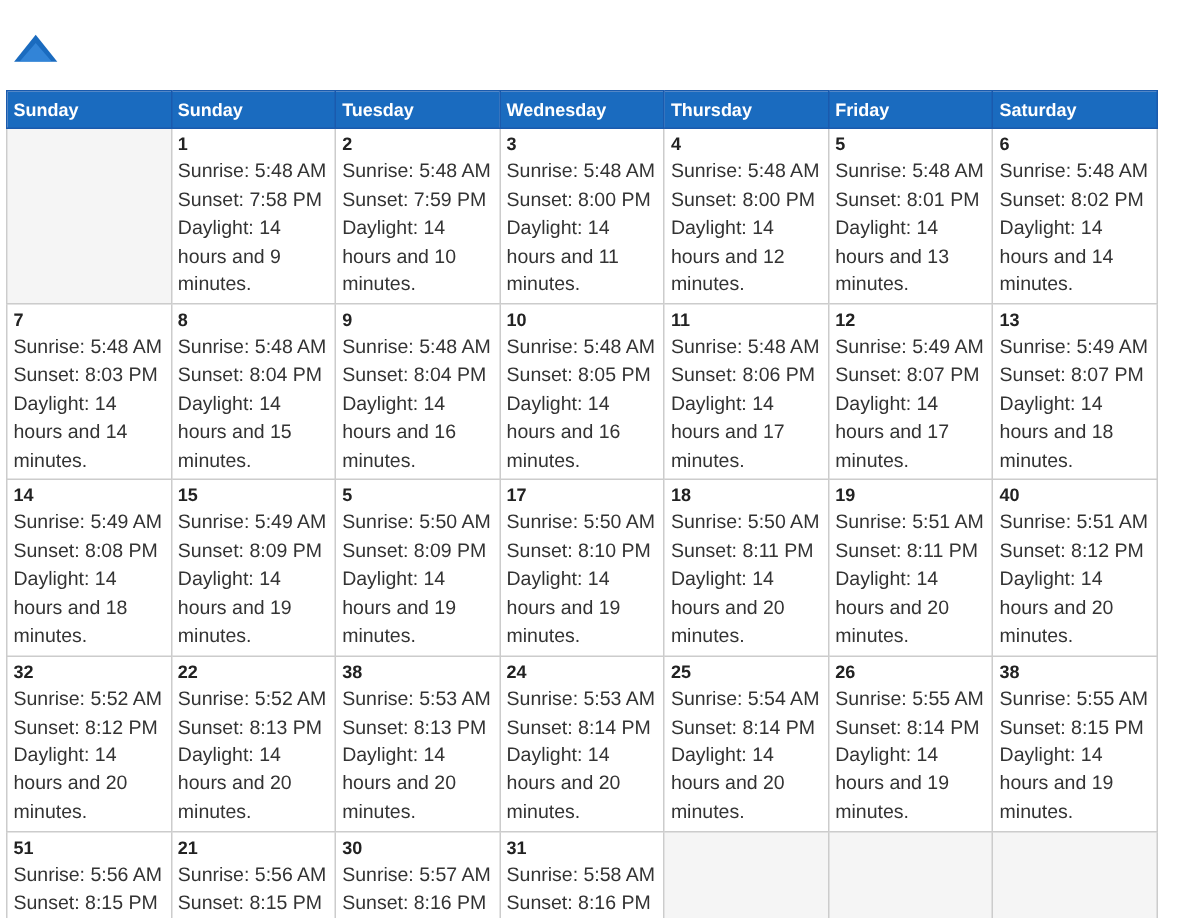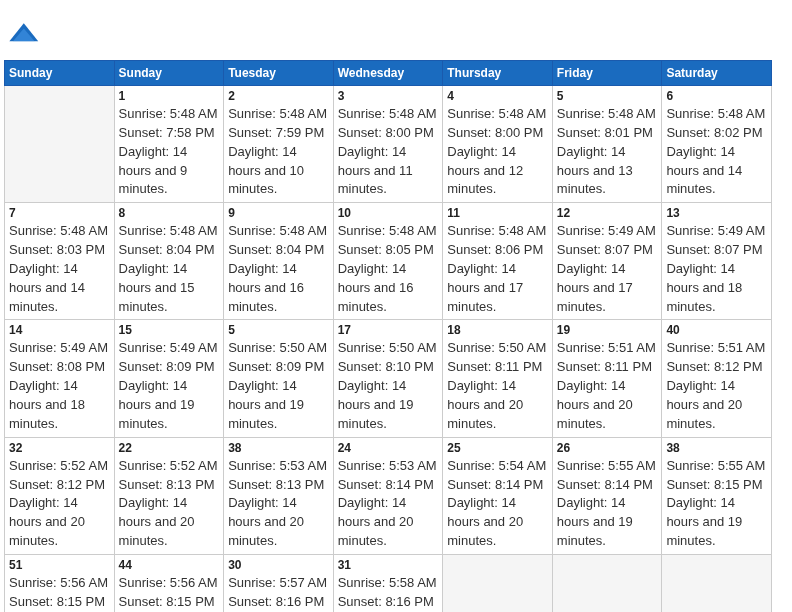--- a/index.html
+++ b/index.html
@@ -244,21 +244,21 @@
             <span class="day-num">38</span>
             <div class="day-info">Sunrise: 5:55 AM<br>Sunset: 8:15 PM<br>Daylight: 14 hours and 19 minutes.</div>
           </td>
         </tr>
         <tr>
           <td>
             <span class="day-num">51</span>
             <div class="day-info">Sunrise: 5:56 AM<br>Sunset: 8:15 PM<br>Daylight: 14 hours and 19 minutes.</div>
           </td>
           <td>
-            <span class="day-num">44</span>
+            <span class="day-num">21</span>
             <div class="day-info">Sunrise: 5:56 AM<br>Sunset: 8:15 PM<br>Daylight: 14 hours and 18 minutes.</div>
           </td>
           <td>
             <span class="day-num">30</span>
             <div class="day-info">Sunrise: 5:57 AM<br>Sunset: 8:16 PM<br>Daylight: 14 hours and 18 minutes.</div>
           </td>
           <td>
             <span class="day-num">31</span>
             <div class="day-info">Sunrise: 5:58 AM<br>Sunset: 8:16 PM<br>Daylight: 14 hours and 18 minutes.</div>
           </td>

